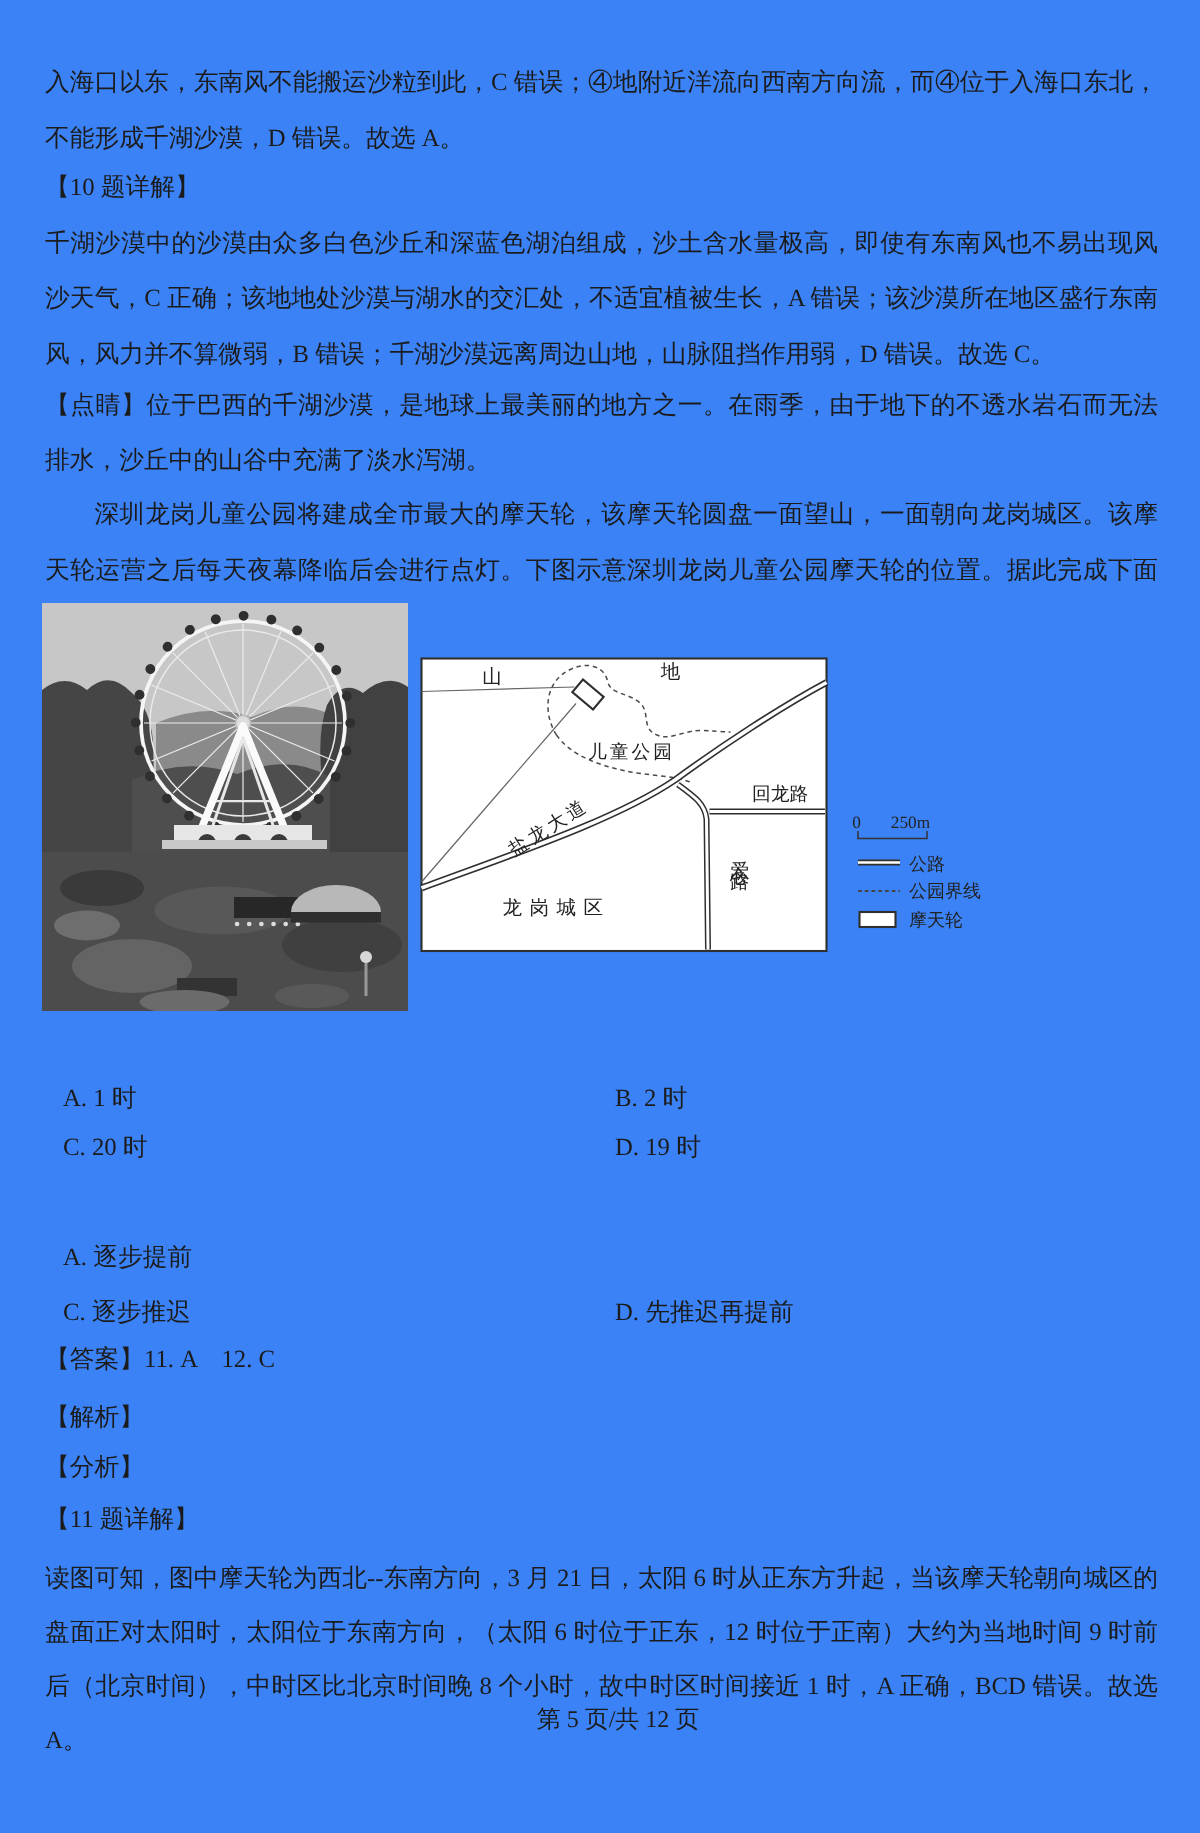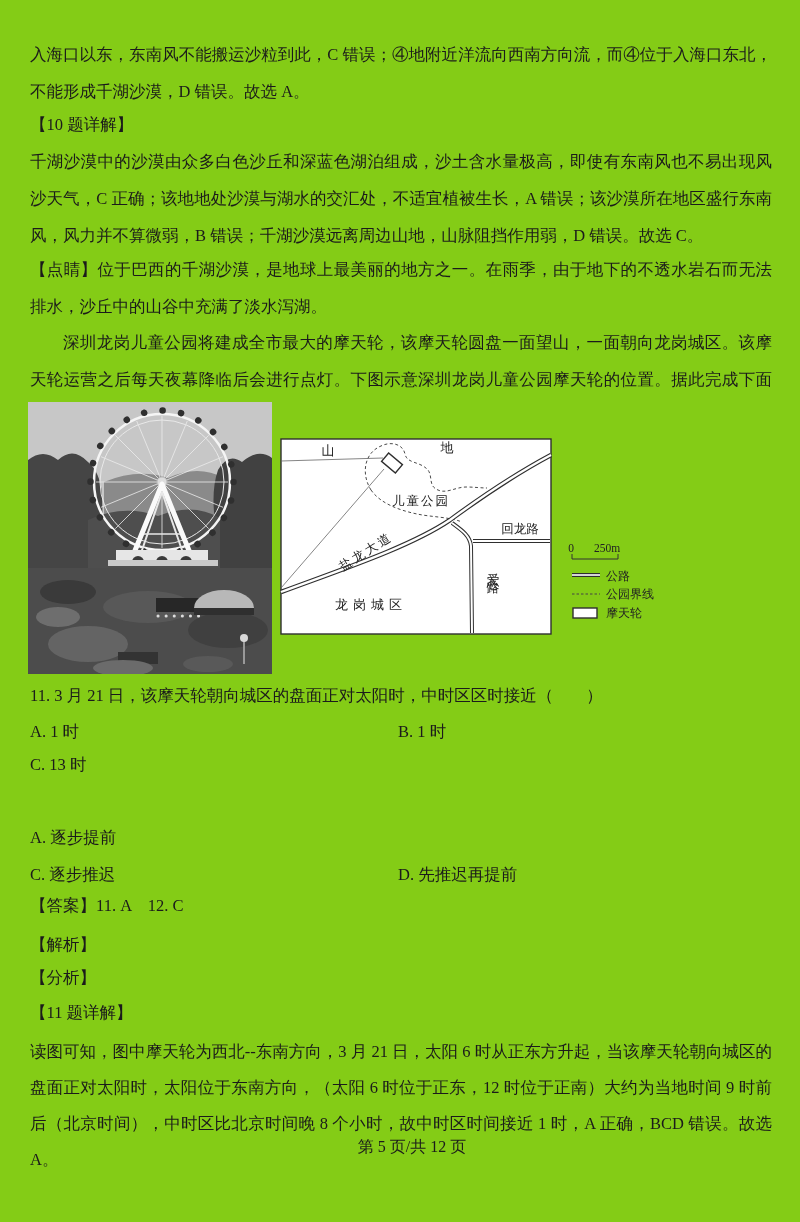--- a/index.html
+++ b/index.html
@@ -1,21 +1,21 @@
 <!DOCTYPE html>
 <html><head>
 <meta charset="utf-8">
 <style>
   * { box-sizing: border-box; }
   html, body { margin: 0; padding: 0; background: #ffffff; }
   .page {
     position: relative;
     width: 800px;
     height: 1222px;
-    background: #84cc16;
+    background: #3b82f6;
     font-family: "Liberation Serif", "DejaVu Serif", serif;
     color: #1b1b1b;
     overflow: hidden;
   }
   .blk {
     position: absolute;
     left: 30px;
     width: 742px;
     font-size: 16.5px;
     line-height: 37px;
@@ -24,21 +24,21 @@
   .single { text-align: left; white-space: nowrap; }
   .indent { text-indent: 2em; }
   .optrow {
     position: absolute;
     left: 30px;
     width: 742px;
     display: flex;
     font-size: 16.5px;
     line-height: 24px;
   }
-  .optA { width: 368px; }
+  .optA { width: 368px; margin-left: 12px; }
   .optB { flex: 1; }
   .footer {
     position: absolute;
     left: 12px;
     width: 800px;
     text-align: center;
     font-size: 16px;
     line-height: 30px;
   }
   .photo { position: absolute; left: 28px; top: 402px; }
@@ -163,27 +163,27 @@
       <text x="326" y="142" font-size="12">公路</text>
       <line x1="292" y1="156" x2="320" y2="156" stroke="#444444" stroke-width="1.2" stroke-dasharray="2.5 2"></line>
       <text x="326" y="160" font-size="12">公园界线</text>
       <rect x="293" y="170" width="24" height="10" fill="#ffffff" stroke="#2f2f2f" stroke-width="1.4"></rect>
       <text x="326" y="179" font-size="12">摩天轮</text>
     </g>
   </svg>
 
   <div class="vlabel">爱心路</div>
 
-  <div class="blk single" style="top:677px">11. 3 月 21 日，该摩天轮朝向城区的盘面正对太阳时，中时区区时接近（　　）</div>
   <div class="optrow" style="top:720px">
     <span class="optA">A. 1 时</span>
-    <span class="optB">B. 1 时</span>
+    <span class="optB">B. 2 时</span>
   </div>
   <div class="optrow" style="top:753px">
-    <span class="optA">C. 13 时</span>
+    <span class="optA">C. 20 时</span>
+    <span class="optB">D. 19 时</span>
   </div>
 
   <div class="optrow" style="top:826px">
     <span class="optA">A. 逐步提前</span>
   </div>
   <div class="optrow" style="top:863px">
     <span class="optA">C. 逐步推迟</span>
     <span class="optB">D. 先推迟再提前</span>
   </div>
 

